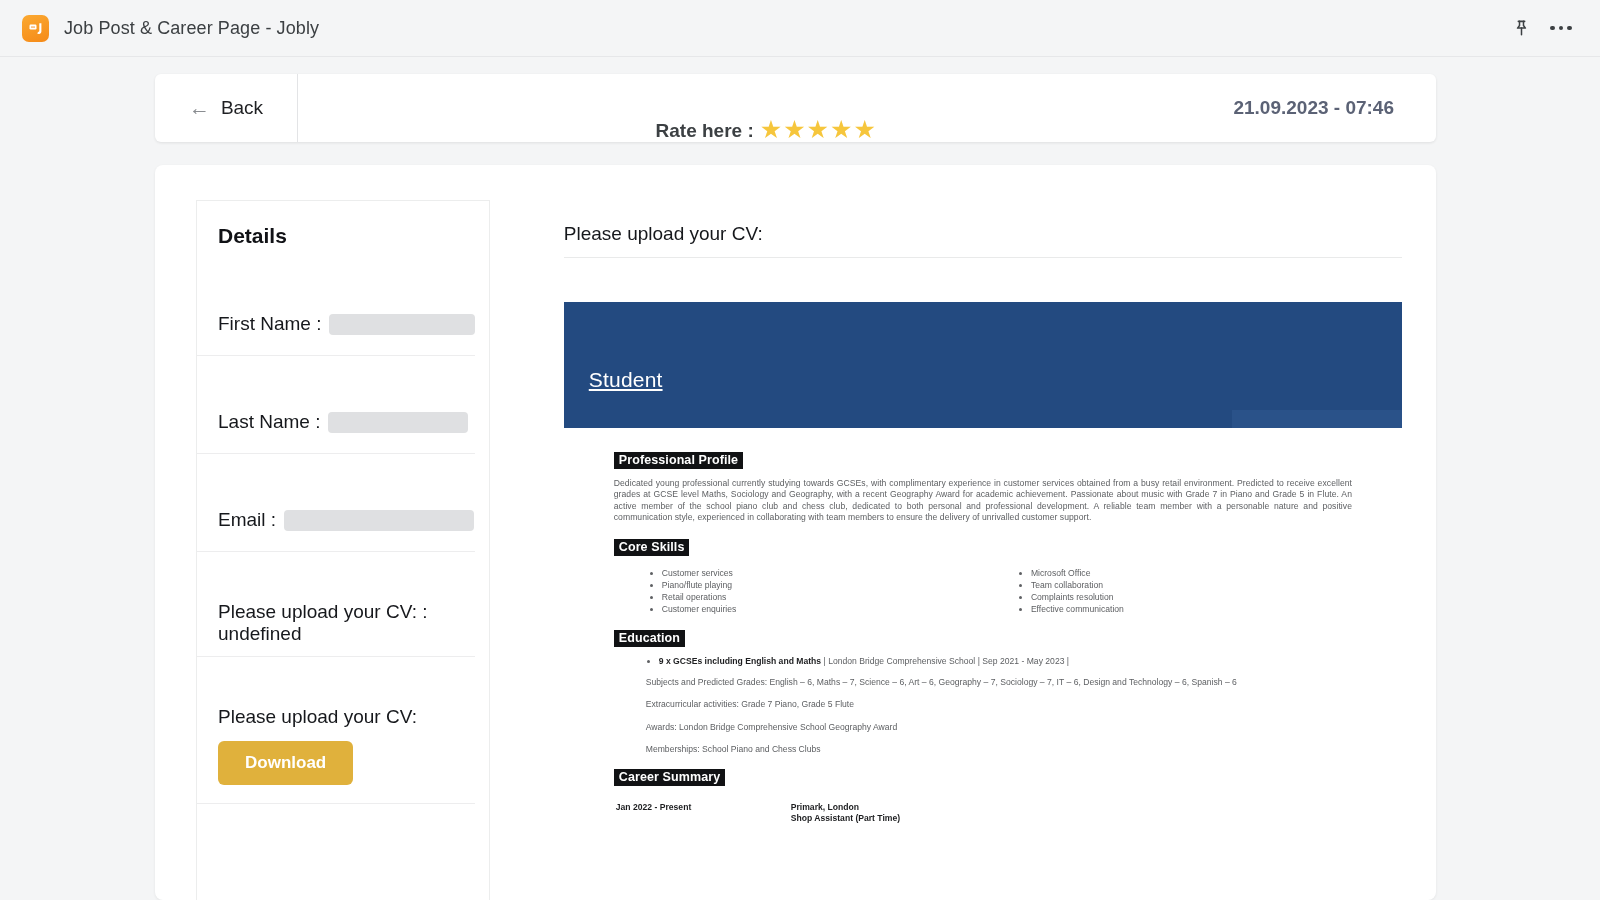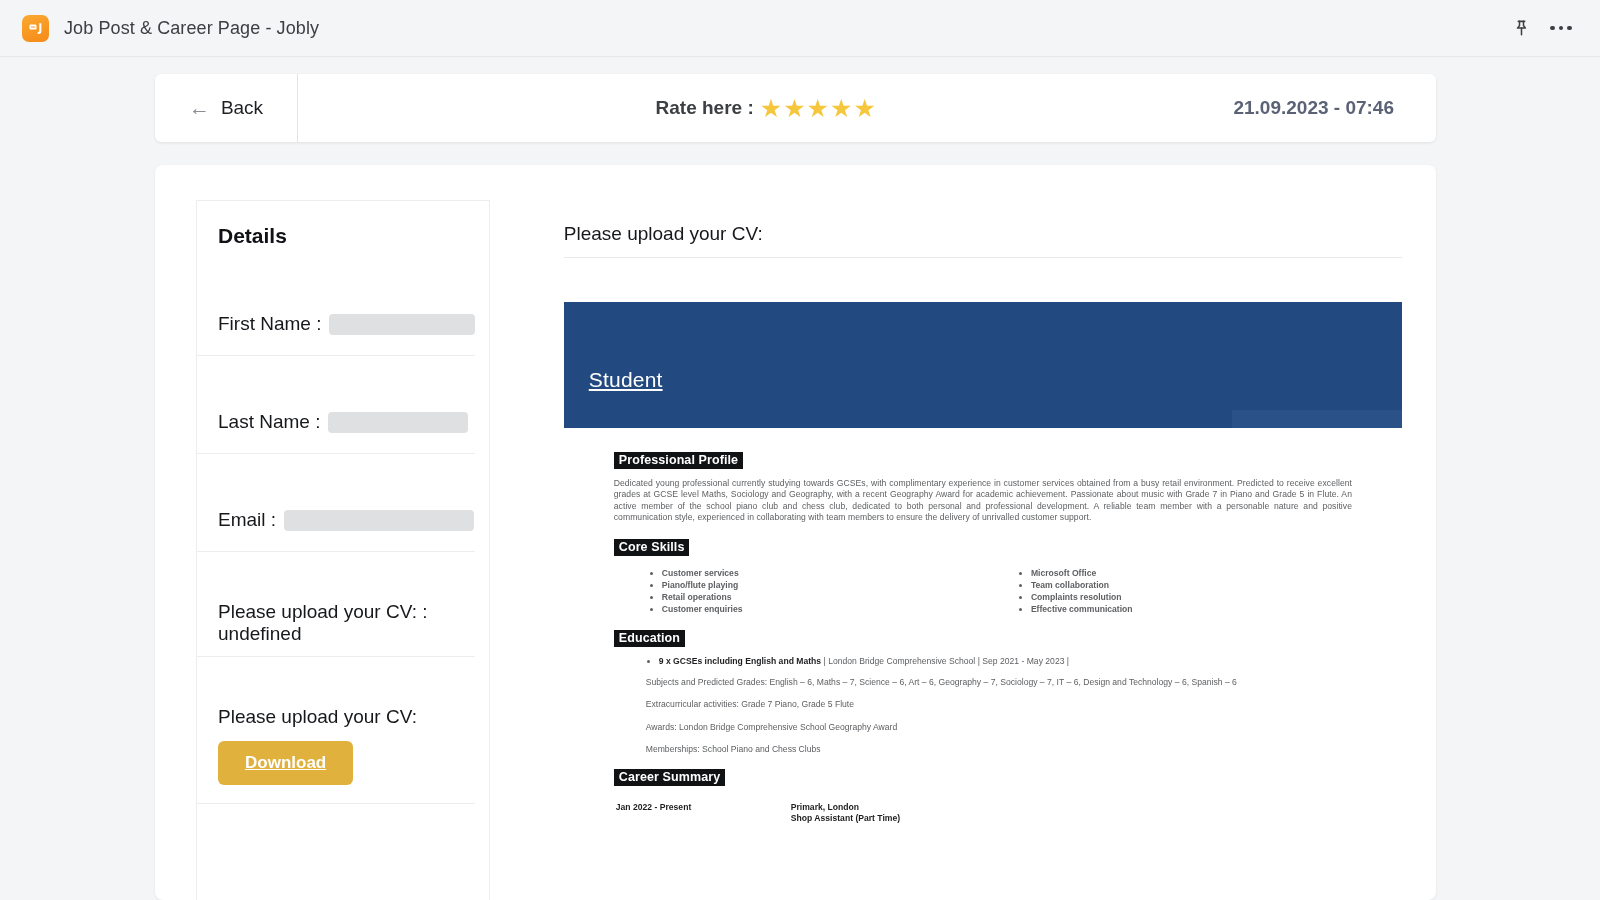--- a/index.html
+++ b/index.html
@@ -97,21 +97,21 @@
     line-height: 1;
     margin-top: -2px;
   }
   .back-label {
     font-size: 19px;
     color: #1f2023;
   }
   .rate-cell {
     flex: 1 1 auto;
     display: flex;
-    align-items: center;
+    align-items: flex-end;
     justify-content: center;
     gap: 2px;
   }
   .rate-label {
     font-size: 19px;
     font-weight: bold;
     color: #3c4043;
     margin-right: 4px;
   }
   .stars { display: flex; gap: 1px; }
@@ -223,21 +223,20 @@
     display: inline-block;
     background: #e0b13c;
     color: #ffffff;
     font-size: 17px;
     font-weight: bold;
     border: none;
     border-radius: 6px;
     padding: 12px 27px;
     cursor: pointer;
     font-family: "Liberation Sans", sans-serif;
-    text-decoration: underline;
   }
 
   
   .cv-upload-label {
     font-size: 19px;
     color: #16181c;
     padding-bottom: 12px;
     border-bottom: 1px solid #e9eaea;
     margin-bottom: 44px;
   }
@@ -288,21 +287,20 @@
     font-size: 8.6px;
     line-height: 11.3px;
     text-align: justify;
     color: #5e6063;
     margin: 0 0 14px 0;
     letter-spacing: .05px;
   }
   .skills-cols {
     display: flex;
     margin: 2px 0 13px 0;
-    font-weight: bold;
   }
   .skills-col {
     width: 50%;
     padding-left: 35px;
     box-sizing: border-box;
   }
   .skills-col ul {
     margin: 0;
     padding: 0 0 0 13px;
     list-style: disc;

